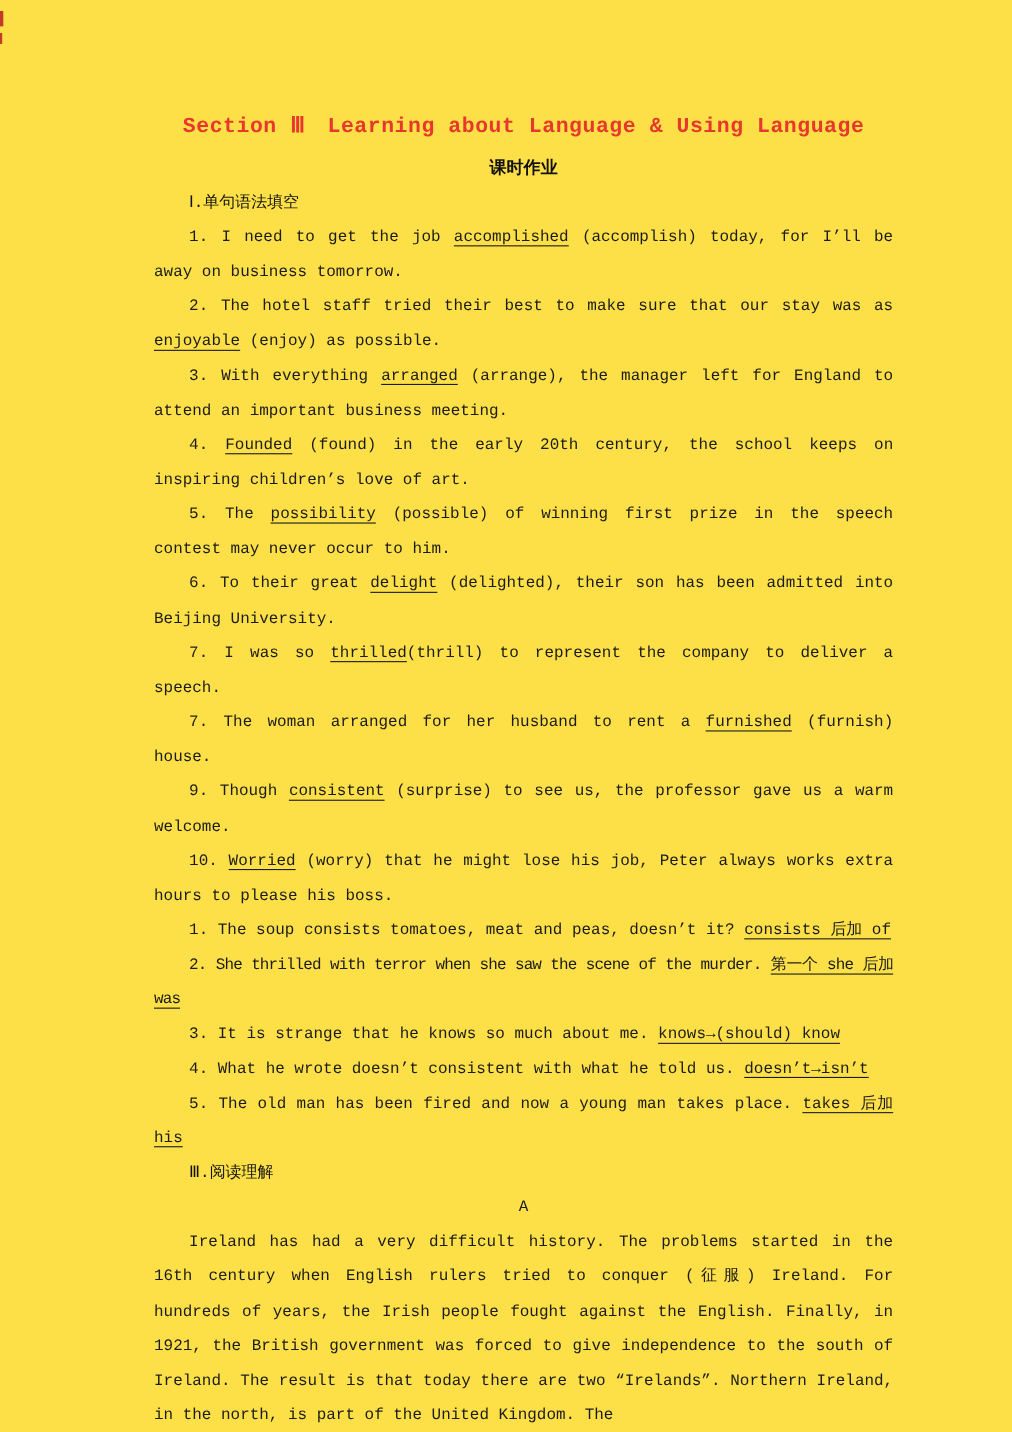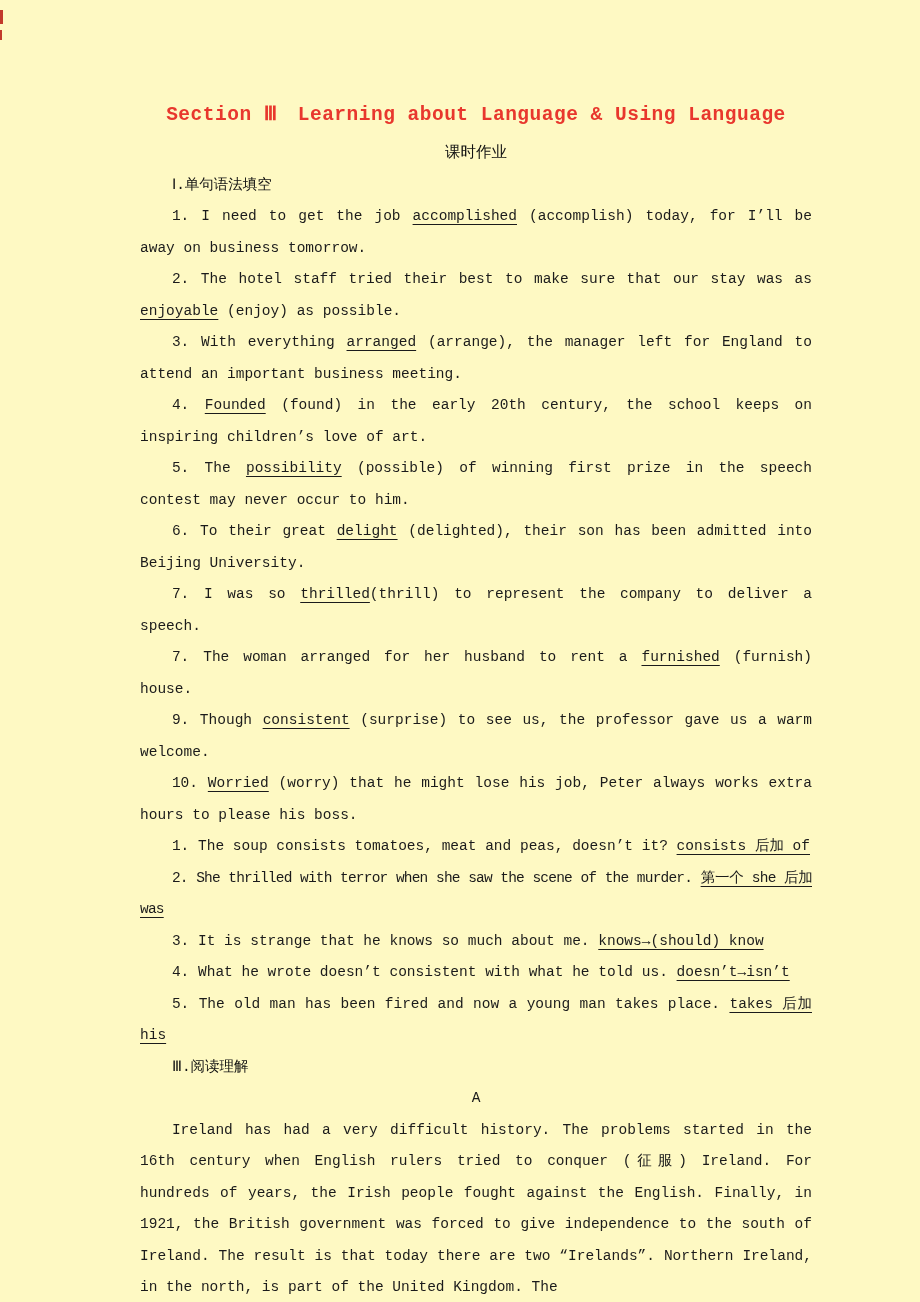--- a/index.html
+++ b/index.html
@@ -5,39 +5,39 @@
   html, body {
     margin: 0;
     padding: 0;
     background: #ffffff;
   }
   .page {
     position: relative;
     width: 920px;
     height: 1302px;
     box-sizing: border-box;
-    background: #fef9c3;
+    background: #fde047;
     padding: 100px 108px 0 140px;
     font-family: "Liberation Mono", "DejaVu Sans Mono", monospace;
     font-size: 14.5px;
     line-height: 31.5px;
     color: #1b1b1b;
     overflow: hidden;
   }
   .title {
     font-size: 19.5px;
     font-weight: bold;
     text-align: center;
     line-height: 30px;
     margin: 0 0 8px 0;
     letter-spacing: 0.5px;
   }
   .subtitle {
     font-size: 15.5px;
-    font-weight: normal;
+    font-weight: bold;
     text-align: center;
     line-height: 31.5px;
     margin: 0;
     color: #111;
   }
   .heading {
     margin: 0;
     text-indent: 2.2em;
     font-weight: normal;
     color: #111;

